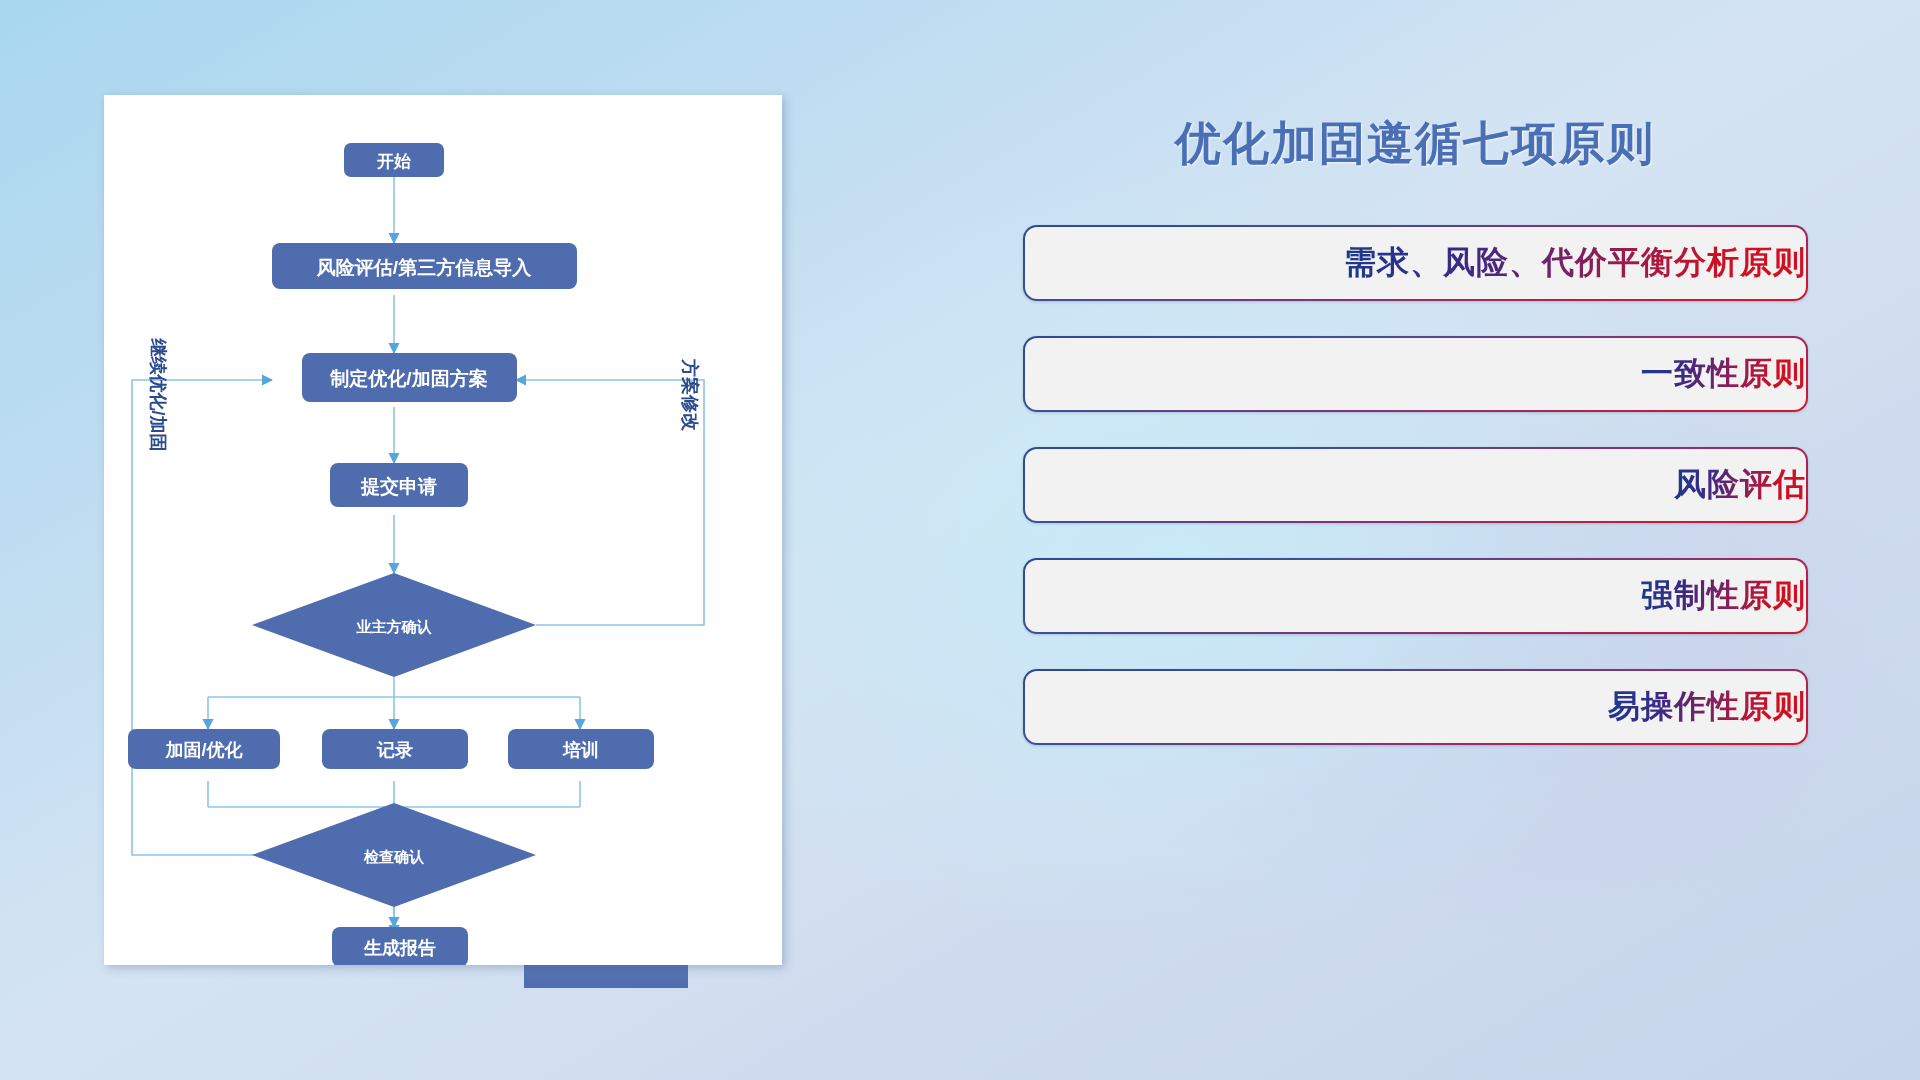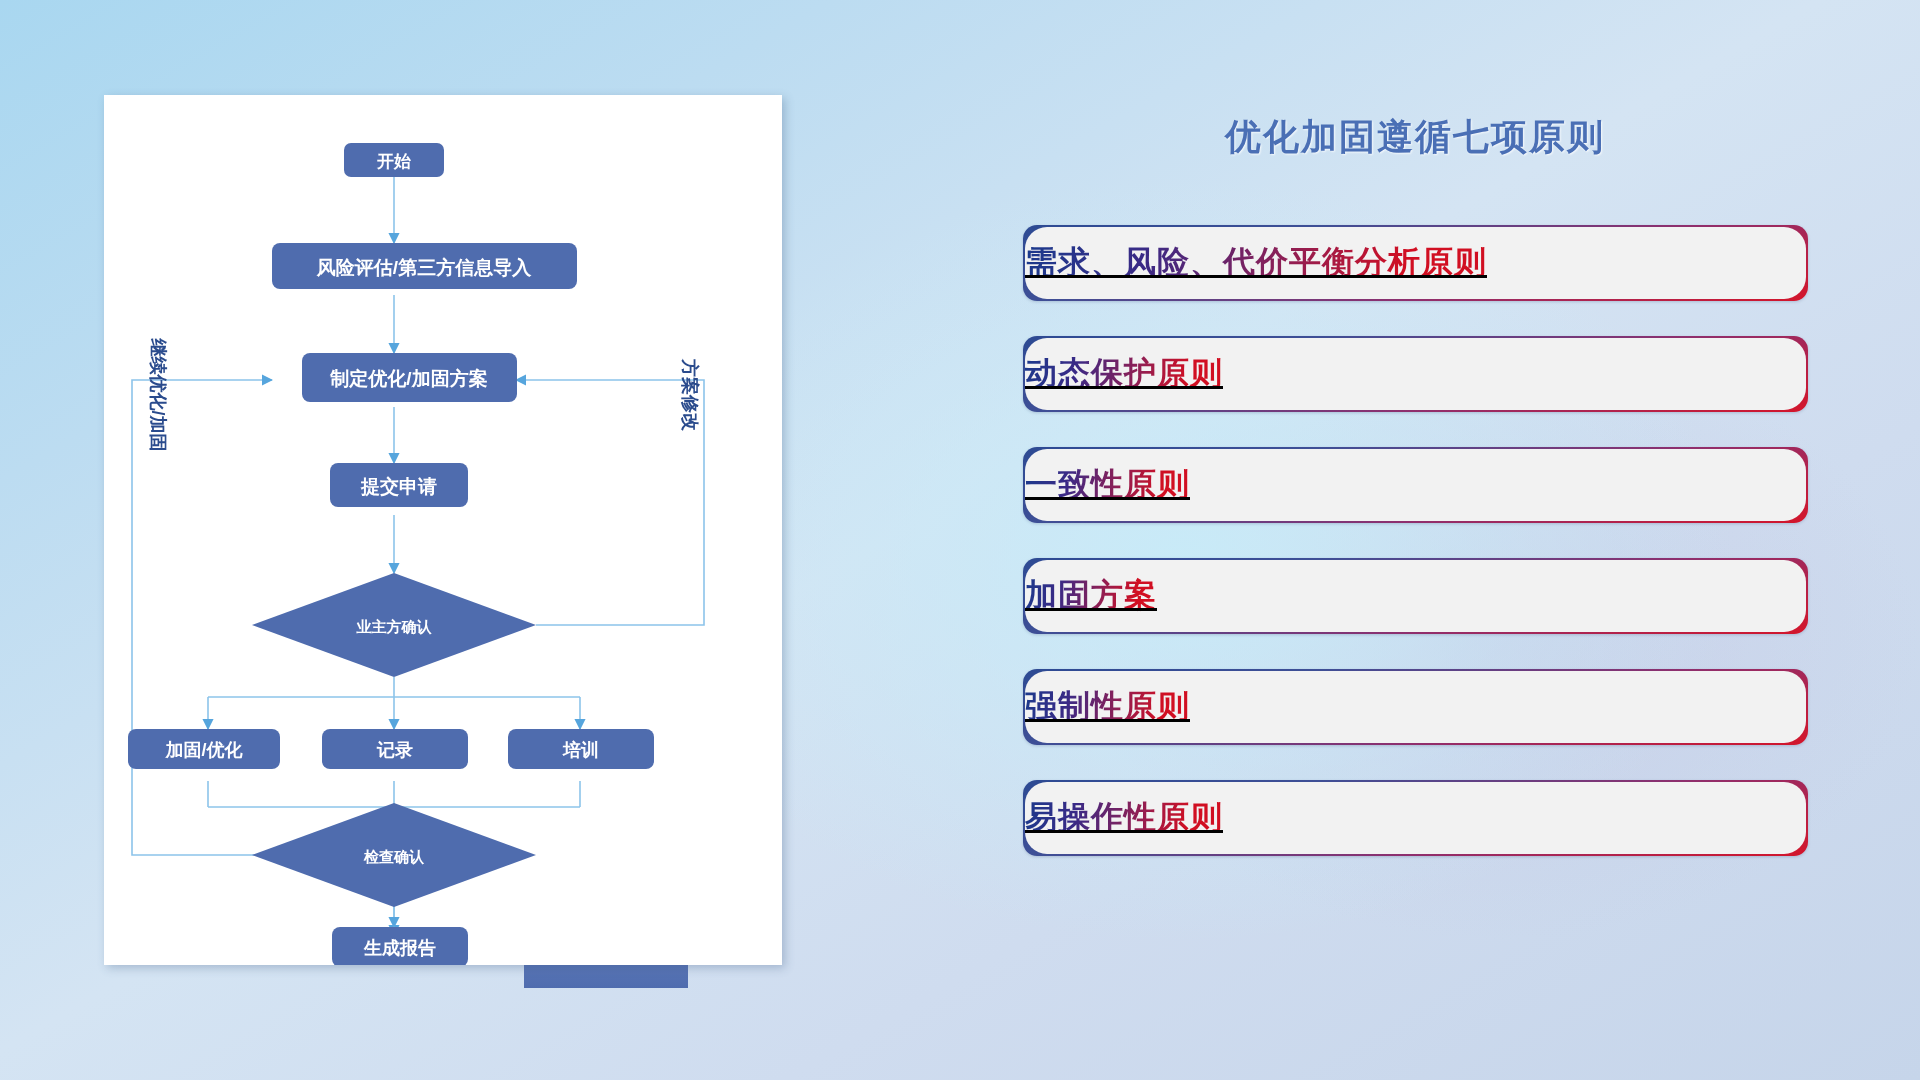--- a/index.html
+++ b/index.html
@@ -65,21 +65,21 @@
     top: 95px;
     width: 790px;
     height: 910px;
   }
 
   #panel-title {
     position: absolute;
     left: 0; top: 18px;
     width: 790px;
     text-align: center;
-    font-size: 36px;
+    font-size: 46px;
     font-weight: bold;
     color: #4a6fb5;
     letter-spacing: 2px;
     text-shadow: 1px 1px 2px rgba(255,255,255,0.8);
     white-space: nowrap;
   }
 
   #cards {
     position: absolute;
     left: 3px;
@@ -94,26 +94,25 @@
     border-radius: 14px;
     padding: 2px;
     background: linear-gradient(165deg, #2d4a93 0%, #3e4f96 28%, #8e2f6e 62%, #d4152a 100%);
     box-shadow: 0 1px 3px rgba(80,100,140,0.28);
   }
   .principle-card:last-child { margin-bottom: 12px; }
 
   .principle-inner {
     width: 100%;
     height: 100%;
-    border-radius: 22px;
+    border-radius: 12px;
     background: #f2f2f2;
     display: flex;
     align-items: center;
-    justify-content: flex-start;
-    text-decoration: underline;
+    justify-content: flex-end;
   }
 
   .principle-text {
     font-size: 32px;
     font-weight: bold;
     letter-spacing: 1px;
     white-space: nowrap;
     background: linear-gradient(100deg, #1b3a8c 0%, #3a2a86 26%, #8e1f55 56%, #d10f22 82%, #d10f22 100%);
     -webkit-background-clip: text;
     background-clip: text;
@@ -236,35 +235,30 @@
 
     <div id="cards">
 
       <div class="principle-card">
         <div class="principle-inner">
           <span class="principle-text">需求、风险、代价平衡分析原则</span>
         </div>
       </div>
 
 
-      <div class="principle-card">
-        <div class="principle-inner">
-          <span class="principle-text">动态保护原则</span>
-        </div>
-      </div>
 
       <div class="principle-card">
         <div class="principle-inner">
           <span class="principle-text">一致性原则</span>
         </div>
       </div>
 
       <div class="principle-card">
         <div class="principle-inner">
-          <span class="principle-text">加固方案</span>
+          <span class="principle-text">风险评估</span>
         </div>
       </div>
 
       <div class="principle-card">
         <div class="principle-inner">
           <span class="principle-text">强制性原则</span>
         </div>
       </div>
 
       <div class="principle-card">

